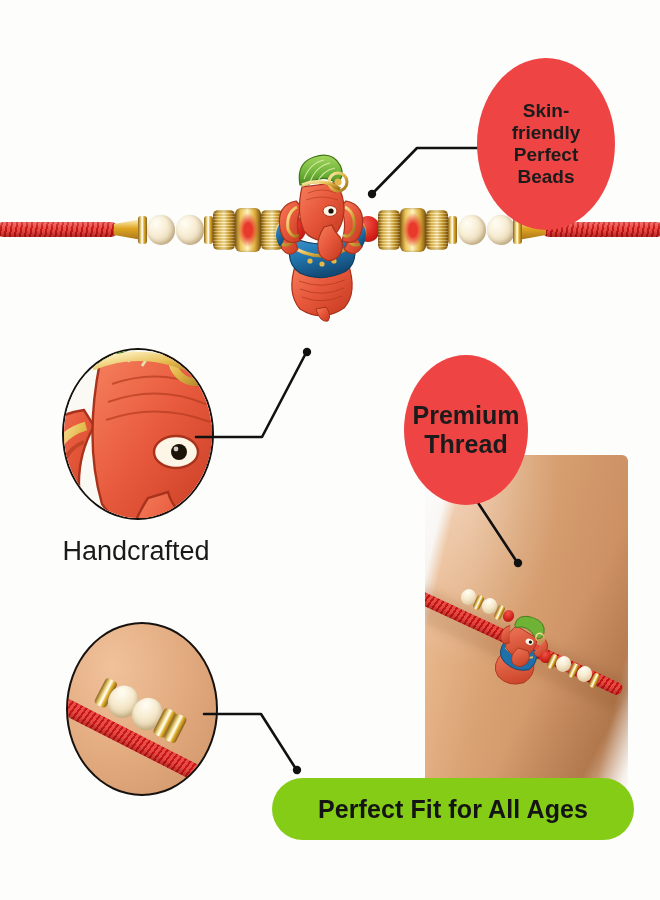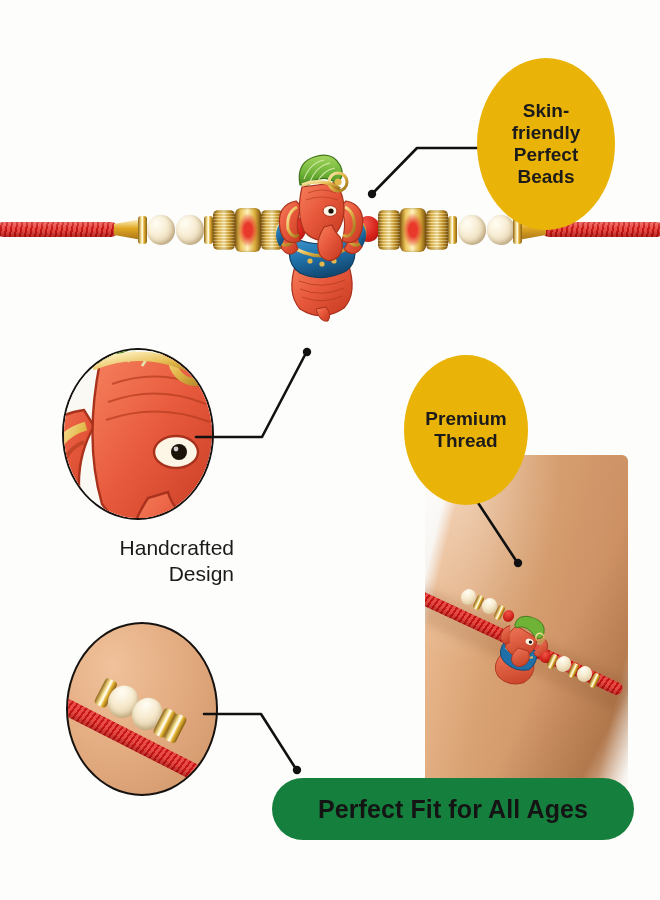--- a/index.html
+++ b/index.html
@@ -8,36 +8,36 @@
     background:#fdfdfb;
     font-family:"Liberation Sans", sans-serif;
     overflow:hidden;
     position:relative;
   }
   .stage{position:absolute;left:0;top:0;width:660px;height:900px;}
 
   
   .callout{
     position:absolute;
-    background:#eab308;
+    background:#ef4444;
     border-radius:50%;
     display:flex;align-items:center;justify-content:center;
     text-align:center;
     color:#1b1b1b;
     font-weight:700;
     line-height:1.16;
     z-index:40;
   }
   #callout-cotton{left:477px;top:58px;width:138px;height:172px;font-size:19px;}
-  #callout-beads{left:404px;top:355px;width:124px;height:150px;font-size:19px;}
+  #callout-beads{left:404px;top:355px;width:124px;height:150px;font-size:25px;}
 
   
   #banner{
     position:absolute;left:272px;top:778px;width:362px;height:62px;
-    background:#15803d;border-radius:31px;
+    background:#84cc16;border-radius:31px;
     display:flex;align-items:center;justify-content:center;
     font-size:25px;font-weight:700;color:#141414;
     z-index:45;letter-spacing:.1px;
   }
 
   
   #connectors{position:absolute;left:0;top:0;width:660px;height:900px;z-index:35;}
 
   
   #rakhi{position:absolute;left:0;top:196px;width:660px;height:66px;z-index:10;}
@@ -122,22 +122,22 @@
     transform:rotate(27deg);transform-origin:left center;
   }
   .sp{position:absolute;top:2px;width:30px;height:33px;border-radius:50%;
     background:radial-gradient(ellipse at 32% 26%, #fffdf4 0%, #f7ebcf 40%, #e2cfa8 75%, #bda47b 100%);
     box-shadow:inset -2px -2px 4px rgba(140,115,70,.4);}
   .sg{position:absolute;top:4px;width:13px;height:29px;border-radius:4px;
     background:linear-gradient(90deg,#8d6316,#f8e393 35%,#fff 50%,#e3b332 68%,#875d12);}
 
   
   .caption{
-    position:absolute;text-align:right;color:#1a1a1a;
-    font-size:21px;font-weight:400;line-height:1.25;z-index:30;
+    position:absolute;text-align:center;color:#1a1a1a;
+    font-size:27px;font-weight:400;line-height:1.25;z-index:30;
   }
   #cap-handcrafted{left:38px;top:535px;width:196px;}
   #cap-cotton{left:32px;top:820px;width:208px;}
 
   
   #wrist{
     position:absolute;left:425px;top:455px;width:203px;height:335px;
     border-radius:6px;overflow:hidden;z-index:20;
     background:
       radial-gradient(ellipse at 18% 8%, rgba(255,255,255,.35) 0%, rgba(255,255,255,0) 42%),
@@ -369,21 +369,20 @@
         <circle cx="216" cy="66" r="24" fill="none" stroke="url(#hGold)" stroke-width="8"></circle>
         <circle cx="216" cy="66" r="11" fill="none" stroke="url(#hGold)" stroke-width="6"></circle>
         <circle cx="216" cy="66" r="3.5" fill="#c79a2c"></circle>
         <path d="M112 74 Q170 50 230 86" fill="none" stroke="url(#hGold)" stroke-width="9"></path>
       </svg>
     </div>
   </div>
 
   <div class="caption" id="cap-handcrafted">
     <span class="oline">Handcrafted</span>
-    <span class="oline">Design</span>
   </div>
 
   <div class="callout" id="callout-beads">
     <div>
       <span class="oline">Premium</span>
       <span class="oline">Thread</span>
     </div>
   </div>
 
   <div id="wrist">

